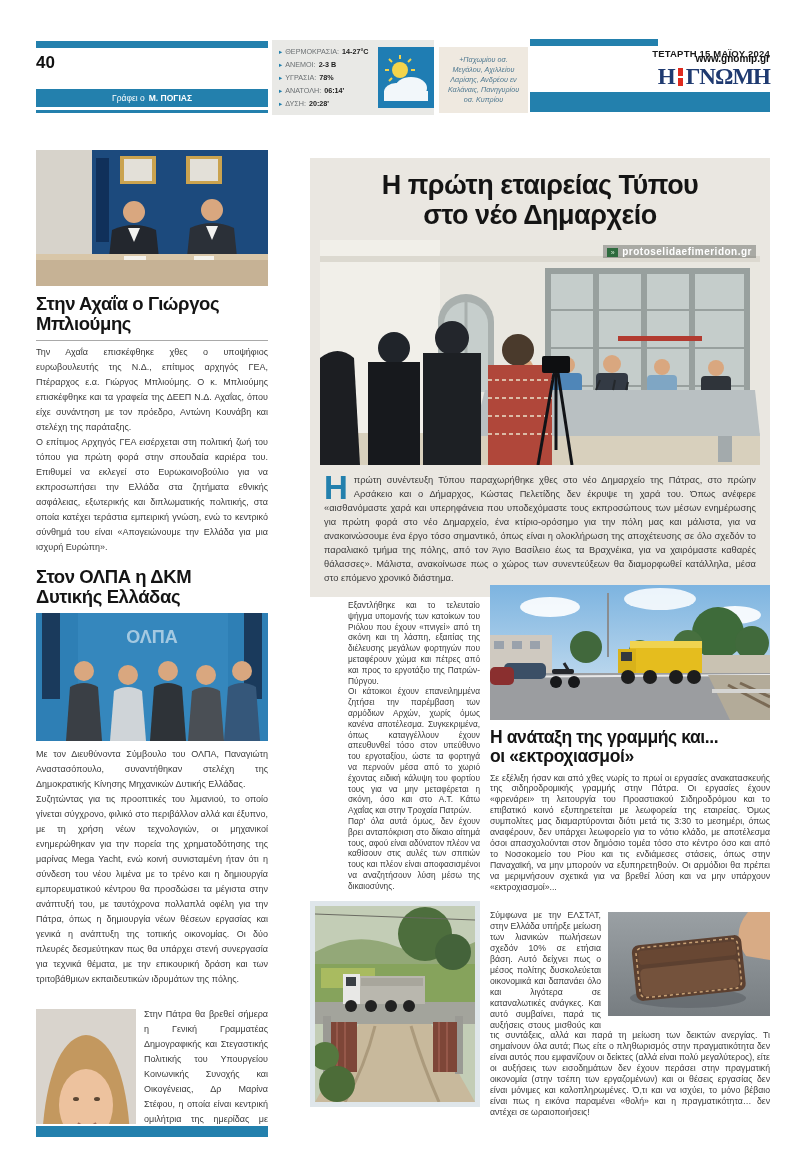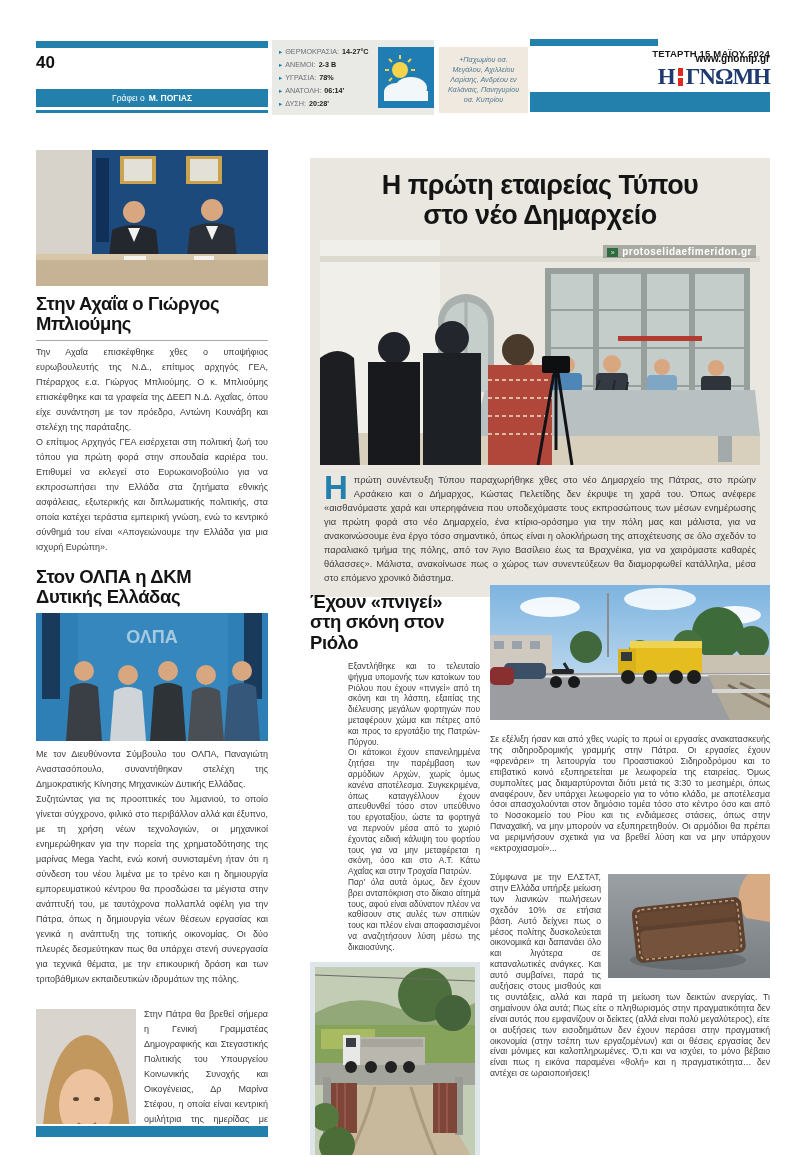--- a/index.html
+++ b/index.html
@@ -305,22 +305,20 @@
         <span class="wm-tx">protoselidaefimeridon.gr</span>
       </div>
     </div>
     <div class="main-body">
       <span class="dropcap">Η</span>
       <span class="body-text" style="display:block;">πρώτη συνέντευξη Τύπου παραχωρήθηκε χθες στο νέο Δημαρχείο της Πάτρας, στο πρώην Αρσάκειο και ο Δήμαρχος, Κώστας Πελετίδης δεν έκρυψε τη χαρά του. Όπως ανέφερε «αισθανόμαστε χαρά και υπερηφάνεια που υποδεχόμαστε τους εκπροσώπους των μέσων ενημέρωσης για πρώτη φορά στο νέο Δημαρχείο, ένα κτίριο-ορόσημο για την πόλη μας και μάλιστα, για να ανακοινώσουμε ένα έργο τόσο σημαντικό, όπως είναι η ολοκλήρωση της αποχέτευσης σε όλο σχεδόν το παραλιακό τμήμα της πόλης, από τον Άγιο Βασίλειο έως τα Βραχνέικα, για να χαιρόμαστε καθαρές θάλασσες». Μάλιστα, ανακοίνωσε πως ο χώρος των συνεντεύξεων θα διαμορφωθεί κατάλληλα, μέσα στο επόμενο χρονικό διάστημα.</span>
     </div>
   </div>
 
   <div class="mid-col">
-    <h2 class="art">Έχουν «πνιγεί»
-στη σκόνη στον Ριόλο</h2>
     <div class="gap8"></div>
     <div class="body-text">Εξαντλήθηκε και το τελευταίο ψήγμα υπομονής των κατοίκων του Ριόλου που έχουν «πνιγεί» από τη σκόνη και τη λάσπη, εξαιτίας της διέλευσης μεγάλων φορτηγών που μεταφέρουν χώμα και πέτρες από και προς το εργοτάξιο της Πατρών-Πύργου.
 Οι κάτοικοι έχουν επανειλημμένα ζητήσει την παρέμβαση των αρμόδιων Αρχών, χωρίς όμως κανένα αποτέλεσμα. Συγκεκριμένα, όπως καταγγέλλουν έχουν απευθυνθεί τόσο στον υπεύθυνο του εργοταξίου, ώστε τα φορτηγά να περνούν μέσα από το χωριό έχοντας ειδική κάλυψη του φορτίου τους για να μην μεταφέρεται η σκόνη, όσο και στο Α.Τ. Κάτω Αχαΐας και στην Τροχαία Πατρών.
 Παρ' όλα αυτά όμως, δεν έχουν βρει ανταπόκριση στο δίκαιο αίτημά τους, αφού είναι αδύνατον πλέον να καθίσουν στις αυλές των σπιτιών τους και πλέον είναι αποφασισμένοι να αναζητήσουν λύση μέσω της δικαιοσύνης.</div>
     <div class="riolo-frame">
       <svg class="photo" width="160" height="196" viewBox="0 0 160 196">
         <rect width="160" height="196" fill="#c3cdb6"></rect>
         <path d="M0,46 Q40,24 80,40 T160,36 L160,64 L0,64 Z" fill="#93a878"></path>
         <rect y="58" width="160" height="42" fill="#86a35c"></rect>
         <rect x="6" y="62" width="54" height="20" fill="#a9bb60"></rect>
@@ -396,20 +394,22 @@
         <circle cx="204" cy="92" r="7" fill="#1d1d1d"></circle>
       <rect x="14" y="78" width="42" height="16" rx="5" fill="#3b4f66"></rect>
       <rect x="0" y="82" width="24" height="18" rx="5" fill="#8a2f2f"></rect>
       <rect x="62" y="84" width="22" height="5" rx="2" fill="#24262a"></rect>
       <circle cx="66" cy="97" r="6" fill="#17181a"></circle>
         <circle cx="84" cy="97" r="6" fill="#17181a"></circle>
       <line x1="74" y1="78" x2="80" y2="88" stroke="#24262a" stroke-width="3"></line>
     </svg>
 
     <div class="gap8"></div>
+    <h2 class="art small">Η ανάταξη της γραμμής και...
+οι «εκτροχιασμοί»</h2>
     <div class="gap6"></div>
     <div class="body-text">Σε εξέλιξη ήσαν και από χθες νωρίς το πρωί οι εργασίες ανακατασκευής της σιδηροδρομικής γραμμής στην Πάτρα. Οι εργασίες έχουν «φρενάρει» τη λειτουργία του Προαστιακού Σιδηροδρόμου και το επιβατικό κοινό εξυπηρετείται με λεωφορεία της εταιρείας. Όμως συμπολίτες μας διαμαρτύρονται διότι μετά τις 3:30 το μεσημέρι, όπως αναφέρουν, δεν υπάρχει λεωφορείο για το νότιο κλάδο, με αποτέλεσμα όσοι απασχολούνται στον δημόσιο τομέα τόσο στο κέντρο όσο και από το Νοσοκομείο του Ρίου και τις ενδιάμεσες στάσεις, όπως στην Παναχαϊκή, να μην μπορούν να εξυπηρετηθούν. Οι αρμόδιοι θα πρέπει να μεριμνήσουν σχετικά για να βρεθεί λύση και να μην υπάρχουν «εκτροχιασμοί»...</div>
 
     <div class="gap12"></div>
     <div class="gap6"></div>
     <div>
       <div class="wallet-wrap">
         <svg class="photo" width="162" height="104" viewBox="0 0 162 104">
           <defs>
             <linearGradient id="wbg" x1="0" y1="0" x2="0" y2="1">

